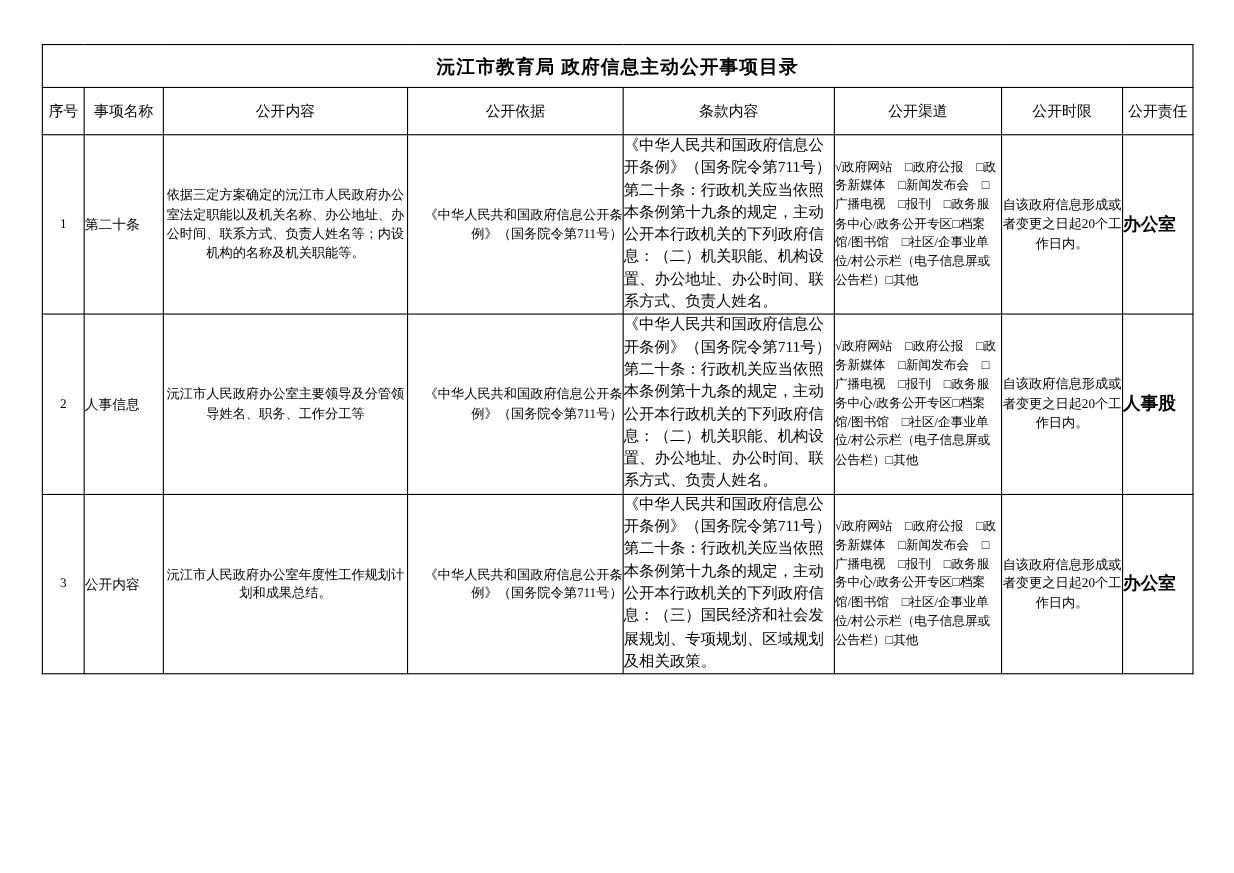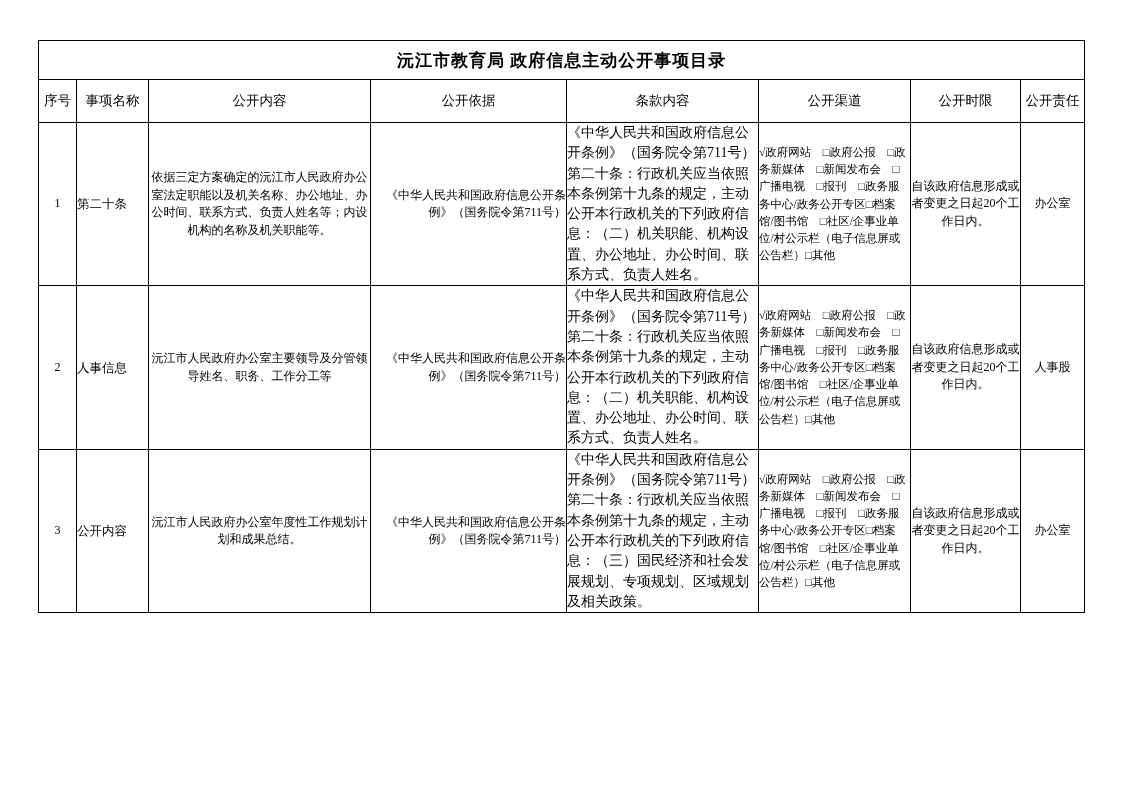--- a/index.html
+++ b/index.html
@@ -89,23 +89,24 @@
     font-size: 11.5px;
     line-height: 1.5;
   }
   .c-deadline {
     text-align: center;
     vertical-align: middle;
     font-size: 12px;
     line-height: 1.45;
   }
   .c-resp {
-    text-align: center;
+    text-align: left;
     vertical-align: middle;
-    font-size: 12px;
+    font-size: 16px;
+    font-weight: bold;
   }
   .row-item {
     height: 162px;
   }
 </style>
 </head>
 <body>
 
 <div class="page">
   <table class="doc">

